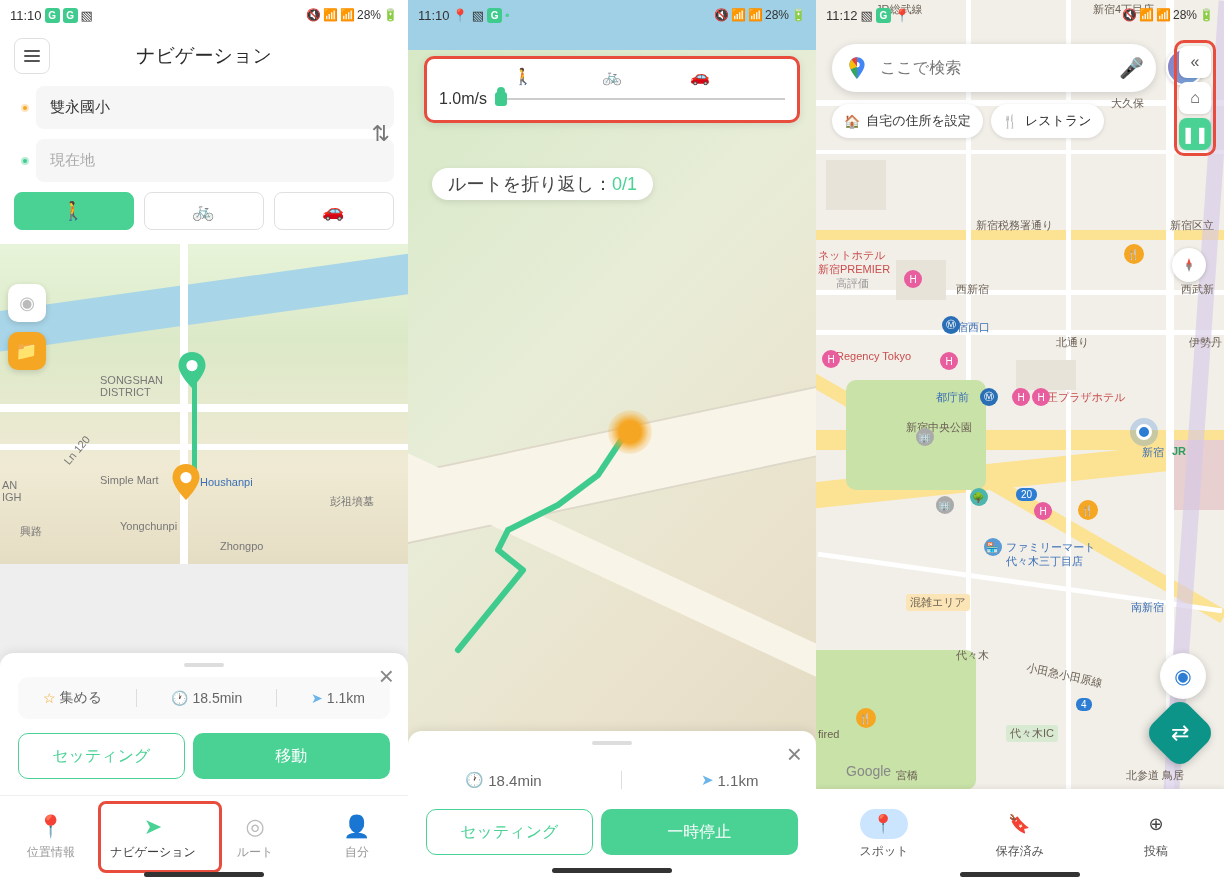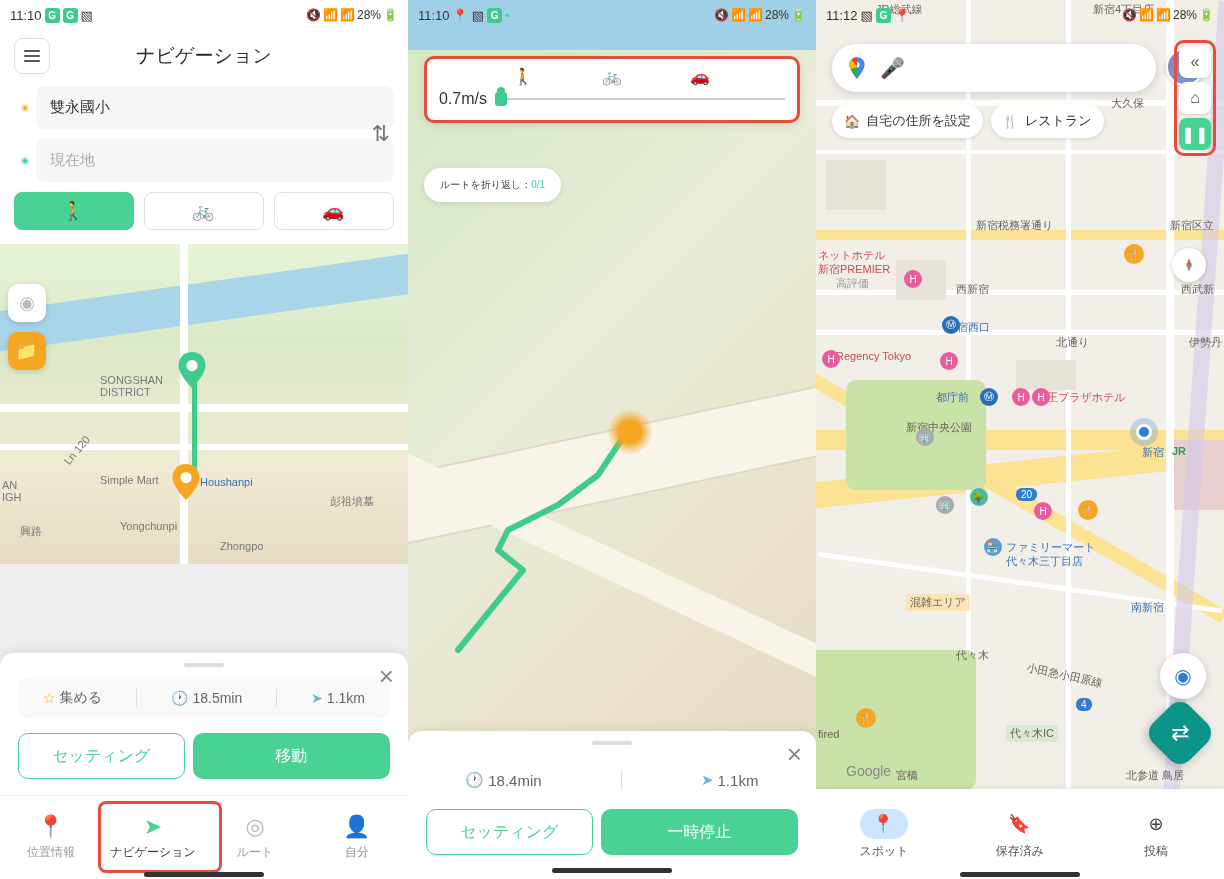--- a/index.html
+++ b/index.html
@@ -74,21 +74,21 @@
 .pulse { position:absolute; top:410px; left:200px; width:44px; height:44px; border-radius:50%; background:radial-gradient(circle,#f5a623 35%,rgba(245,166,35,0.3) 60%,transparent 80%); }
 
 .speed-card { position:absolute; top:56px; left:16px; right:16px; background:#fff; border-radius:10px; padding:8px 12px 12px; border:3px solid #e74c3c; box-shadow:0 2px 8px rgba(0,0,0,0.1); }
 .speed-modes { display:flex; justify-content:space-around; padding:0 40px; color:#888; font-size:16px; }
 .speed-row { display:flex; align-items:center; gap:8px; margin-top:4px; }
 .speed-val { font-size:16px; color:#333; }
 .slider-track { flex:1; height:2px; background:#ccc; position:relative; }
 .slider-knob { position:absolute; left:0; top:-6px; width:12px; height:14px; background:#3fcb8e; border-radius:3px; }
 .slider-knob::after { content:""; position:absolute; top:-5px; left:2px; width:8px; height:8px; background:#3fcb8e; border-radius:50%; }
 
-.fold-chip { position:absolute; top:168px; left:16px; background:#fff; border-radius:20px; padding:10px 16px; font-size:10px; color:#444; box-shadow:0 2px 6px rgba(0,0,0,0.1); }
+.fold-chip { position:absolute; top:168px; left:24px; background:#fff; border-radius:20px; padding:4px 16px; font-size:18px; color:#444; box-shadow:0 2px 6px rgba(0,0,0,0.1); }
 .fold-chip .frac { color:#4ad295; }
 
 .s2-sheet { position:absolute; bottom:0; left:0; right:0; background:#fff; border-radius:14px 14px 0 0; padding:10px 18px 24px; box-shadow:0 -2px 10px rgba(0,0,0,0.08); }
 .s2-info { display:flex; justify-content:space-around; align-items:center; color:#666; font-size:15px; padding:16px 0 20px; }
 
 
 .map3 { position:absolute; inset:0; background:#f2efe9; }
 .m3block { position:absolute; }
 .m3 .park { background:#c9e2a8; }
 .m3 .bldg { background:#e8e3d8; }
@@ -294,21 +294,21 @@
     </div>
   </div>
 
   <div class="speed-card">
     <div class="speed-modes">
       <span>🚶</span>
       <span>🚲</span>
       <span>🚗</span>
     </div>
     <div class="speed-row">
-      <span class="speed-val">0.7m/s</span>
+      <span class="speed-val">1.0m/s</span>
       <div class="slider-track">
           <div class="slider-knob"></div>
         </div>
     </div>
   </div>
 
   <div class="fold-chip">
     <span>ルートを折り返し：</span><span class="frac">0/1</span>
   </div>
 
@@ -426,20 +426,21 @@
   </div>
 
   <div class="search-bar">
     <svg class="gmaps-logo" viewBox="0 0 24 24">
         <path fill="#4285F4" d="M12 2C8 2 5 5 5 9c0 5 7 13 7 13s7-8 7-13c0-4-3-7-7-7z"></path>
         <circle cx="12" cy="9" r="2.5" fill="#fff"></circle>
         <path fill="#EA4335" d="M12 2c-2 0-3.8.9-5 2.2L12 11V2z"></path>
         <path fill="#FBBC04" d="M7 4.2C5.8 5.5 5 7.2 5 9c0 1.3.5 2.8 1.2 4.3L12 11 7 4.2z"></path>
         <path fill="#34A853" d="M12 11l-5.8 2.3C8 17 12 22 12 22V11z"></path>
       </svg>
+    <div class="search-ph">ここで検索</div>
     <div class="mic">🎤</div>
   </div>
   <div class="avatar"></div>
 
   <div class="chips-row">
     <div class="chip">
         <span>🏠</span>
         <span>自宅の住所を設定</span>
       </div>
     <div class="chip">

